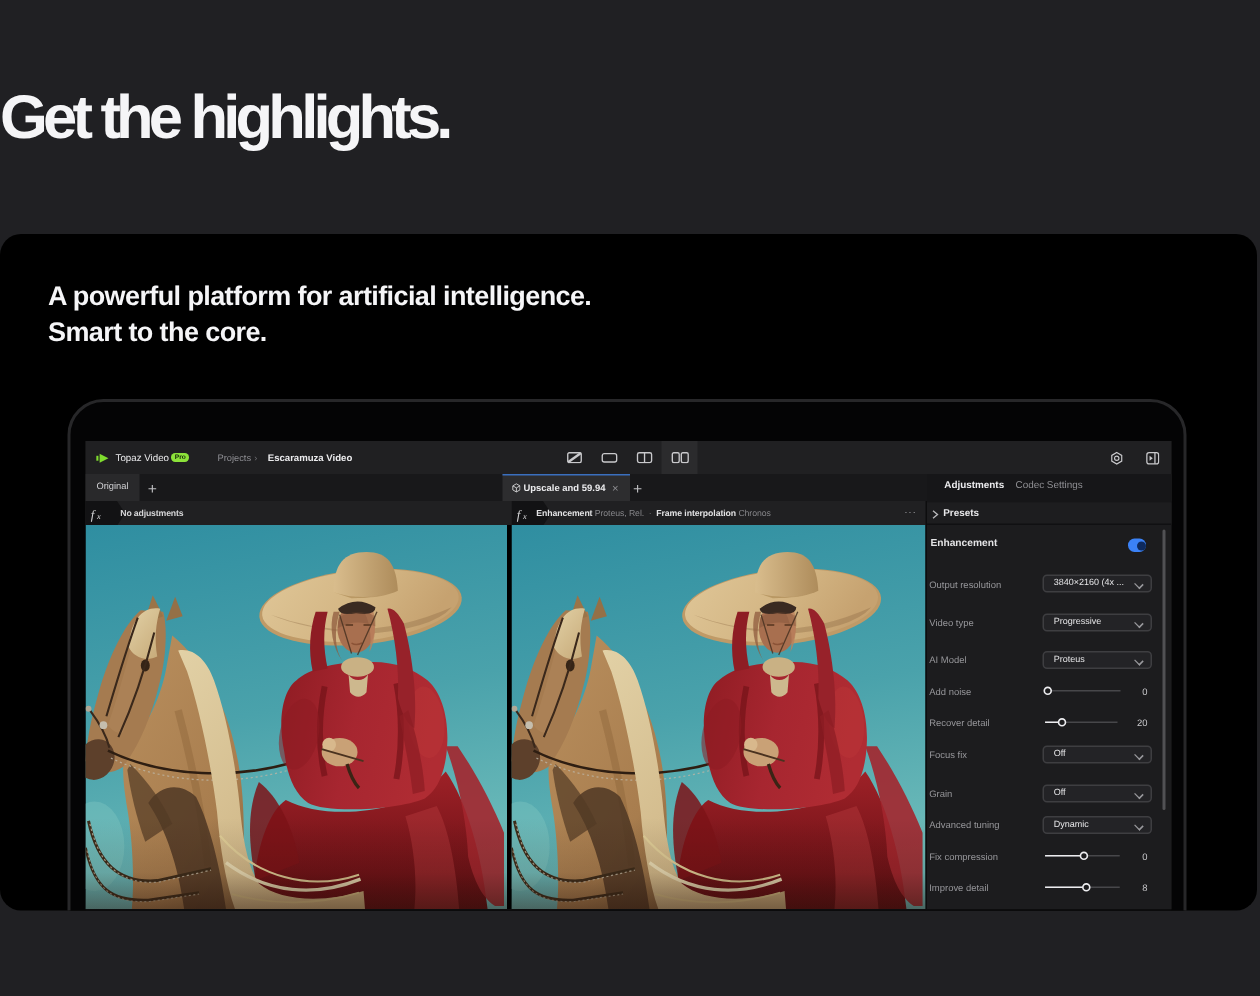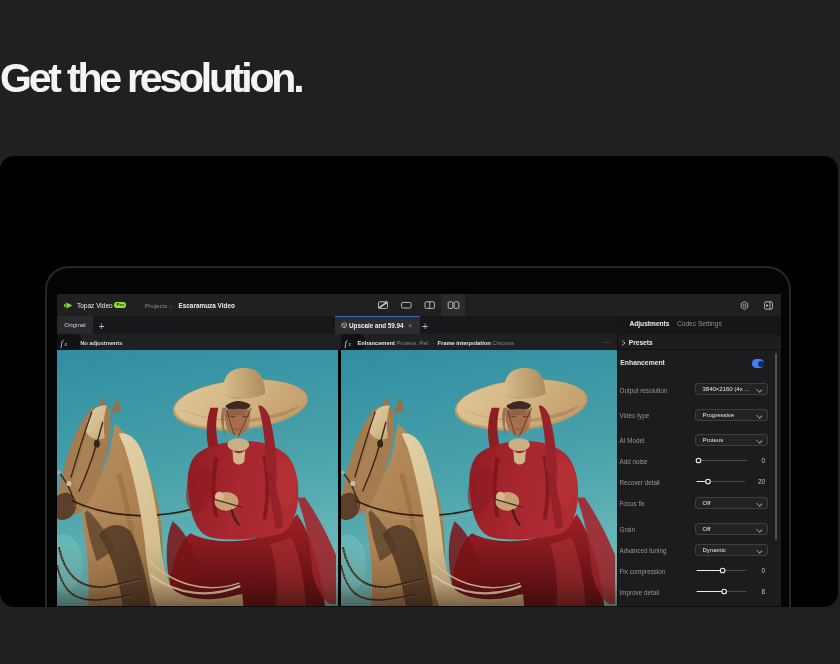--- a/index.html
+++ b/index.html
@@ -28,22 +28,23 @@
   .ddl { position:absolute; left:75.5px; width:72.5px; height:12px; background:#232326;
     border:1px solid #3e3e41; border-radius:3px; color:#e6e6e8; font-size:6px;
     line-height:10.5px; padding-left:6.5px; }
   .chev { position:absolute; right:5px; top:2.8px; width:4.5px; height:4.5px;
     border-right:1px solid #9a9a9e; border-bottom:1px solid #9a9a9e; transform:rotate(45deg) scale(1,0.8); }
   .prow { position:absolute; left:2px; width:160px; height:15px; }
   .prow .lbl { position:absolute; left:0; top:4px; }
 </style>
 </head>
 <body>
-<h1>Get the resolution.</h1>
+<h1>Get the highlights.</h1>
 <div class="card">
+  <div class="sub">A powerful platform for artificial intelligence.<br>Smart to the core.</div>
   <div class="laptop">
     <div class="app">
       <div class="topbar">
         <svg class="abs" style="left:7px;top:8.2px" width="9" height="7" viewBox="0 0 11 9">
           <rect x="0" y="2.4" width="1.8" height="4.2" fill="#7fdd2e"></rect>
           <path d="M2.8 0.6 L10.4 4.5 L2.8 8.4 Z" fill="#7fdd2e"></path>
         </svg>
         <span class="abs" style="left:20px;top:8.6px;font-size:6.5px;color:#e8e8ea">Topaz Video</span>
         <span class="abs" style="left:57.2px;top:8.8px;width:12px;height:5.6px;background:#8ce23a;border-radius:2.8px;color:#15230a;font-size:4.4px;font-weight:700;text-align:center;line-height:5.7px">Pro</span>
         <span class="abs" style="left:88px;top:8.8px;font-size:6.2px;color:#8e8e93">Projects</span>

